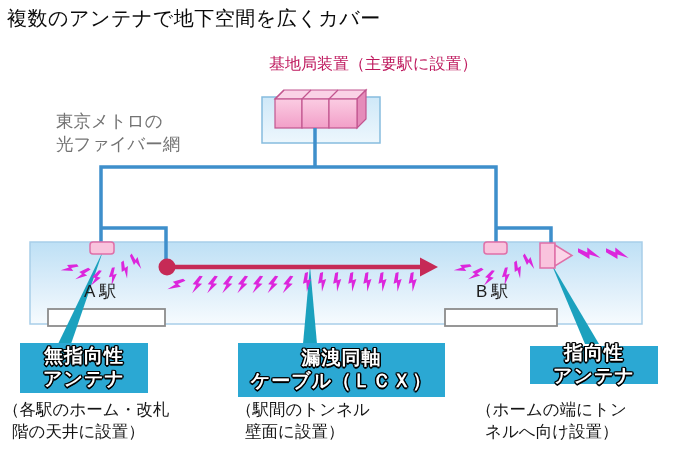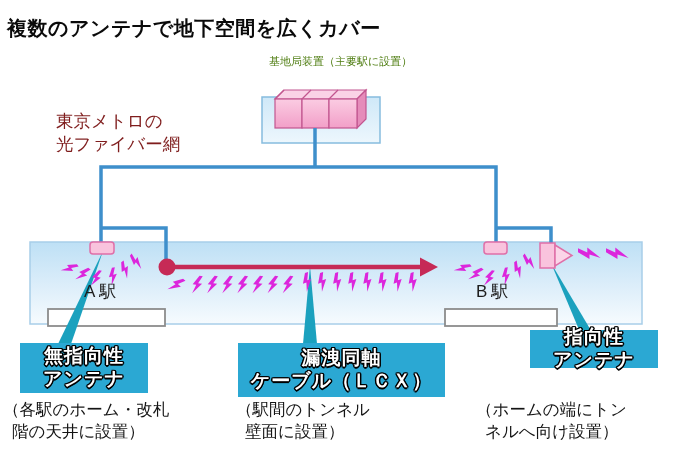--- a/index.html
+++ b/index.html
@@ -3,37 +3,37 @@
 <meta charset="utf-8">
 <style>
   html,body{margin:0;padding:0;background:#ffffff;}
   #stage{
     position:relative;width:680px;height:462px;overflow:hidden;
     background:#ffffff;
     font-family:"Liberation Sans","DejaVu Sans",sans-serif;
   }
   .abs{position:absolute;}
   #title{
-    left:7px;top:5px;font-size:20px;font-weight:700;color:#0a0a0a;letter-spacing:.5px;margin-top:10px;
+    left:7px;top:5px;font-size:20px;font-weight:400;color:#0a0a0a;letter-spacing:.5px;
   }
-  #base-label{left:269px;top:54px;font-size:11px;color:#4d7c0f;}
-  #fiber-label{left:56px;top:110px;font-size:17.5px;color:#7f1d1d;line-height:1.32;}
+  #base-label{left:269px;top:54px;font-size:16px;color:#be185d;}
+  #fiber-label{left:56px;top:110px;font-size:17.5px;color:#737373;line-height:1.32;}
   .station-label{font-size:17px;color:#1c1c1c;letter-spacing:4px;}
   #station-a{left:84px;top:280px;}
   #station-b{left:476px;top:280px;}
   .callout{
     background:#2BA8D3;color:#ffffff;font-weight:800;font-size:19px;line-height:1.2;
     display:flex;flex-direction:column;align-items:center;justify-content:center;
     text-align:center;letter-spacing:1px;
     text-shadow:-1.5px 0 #000,1.5px 0 #000,0 -1.5px #000,0 1.5px #000,
                 -1px -1px #000,1px -1px #000,-1px 1px #000,1px 1px #000;
   }
   #callout-omni{left:20px;top:343px;width:128px;height:50px;font-family:Liberation Serif, serif;}
   #callout-lcx{left:238px;top:343px;width:207px;height:54px;}
-  #callout-directional{left:530px;top:330px;width:128px;height:38px;}
+  #callout-directional{left:530px;top:346px;width:128px;height:38px;}
   .desc{font-size:16.5px;color:#141414;line-height:1.36;}
   #desc-omni{left:3px;top:398px;}
   #desc-lcx{left:236px;top:398px;}
   #desc-directional{left:476px;top:398px;}
   .desc .l2{margin-left:9px;}
 </style>
 </head>
 <body>
 
 <div id="stage">

